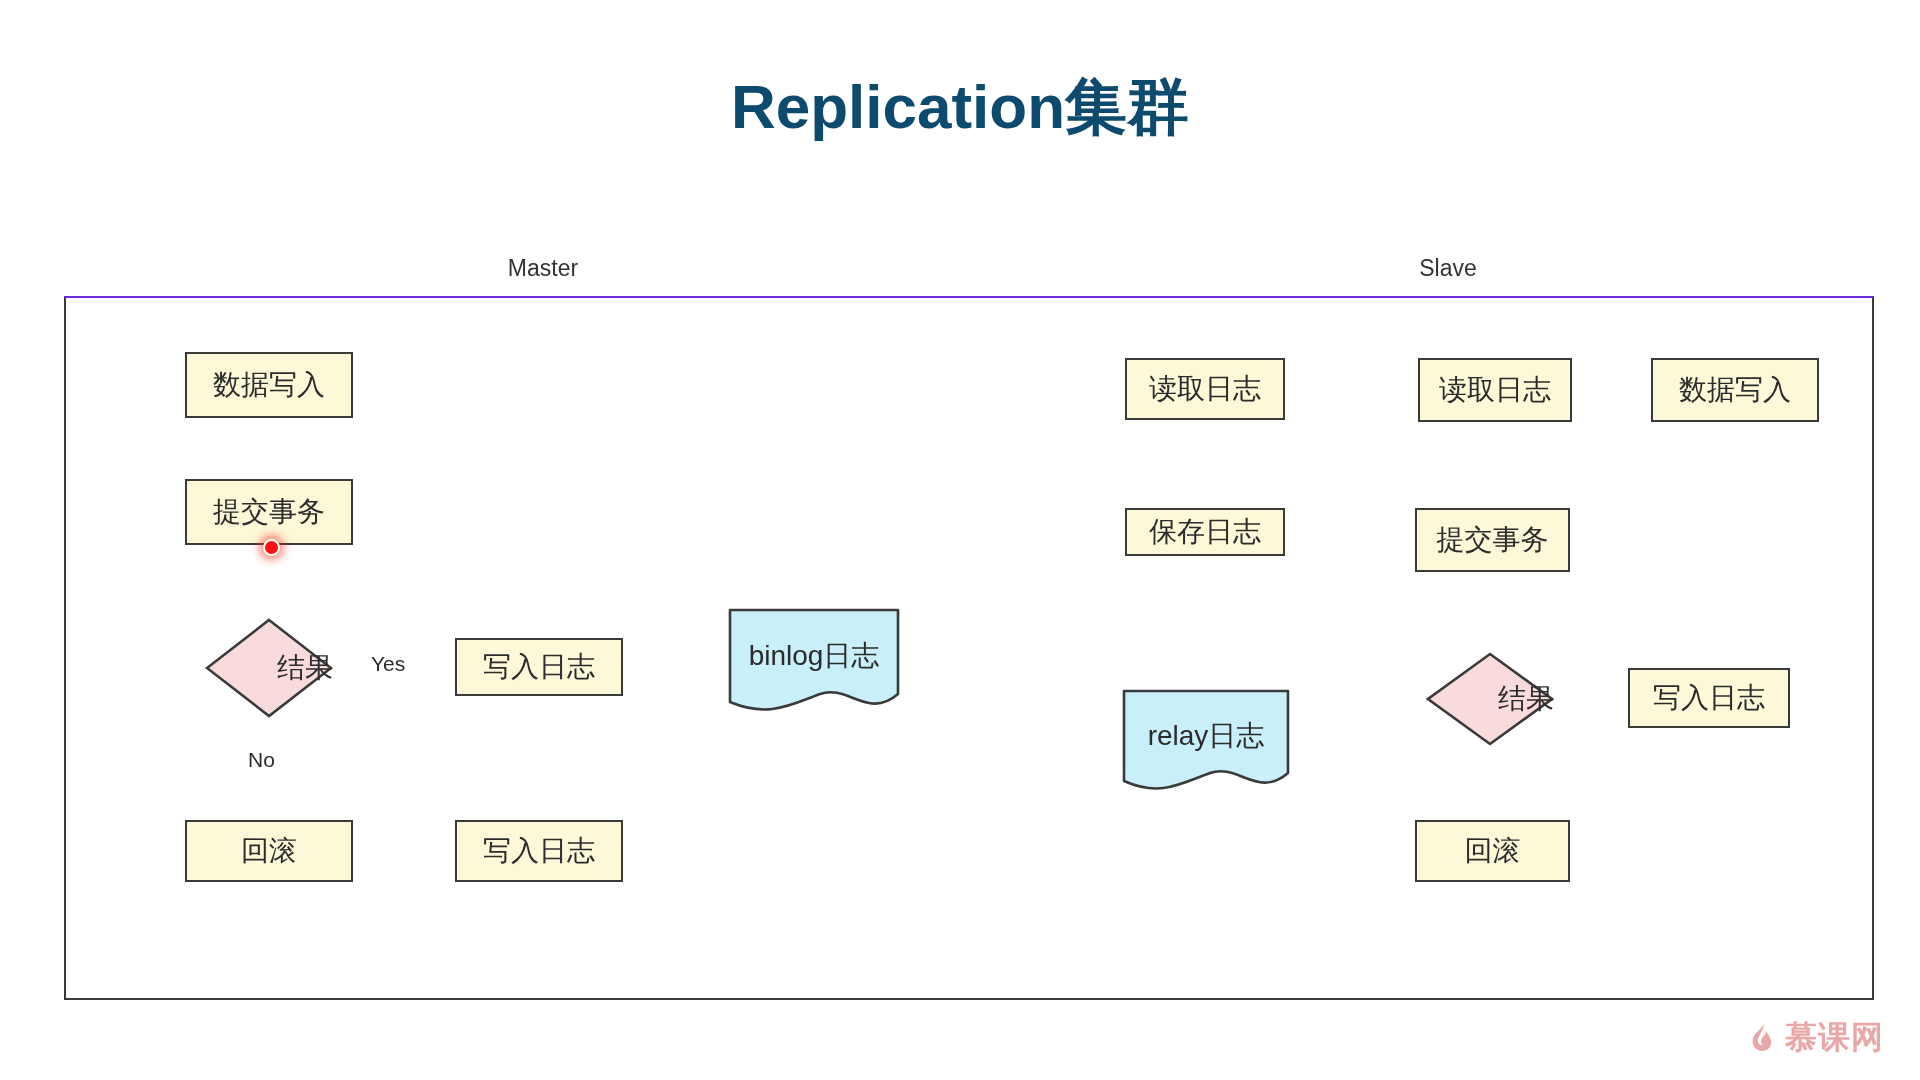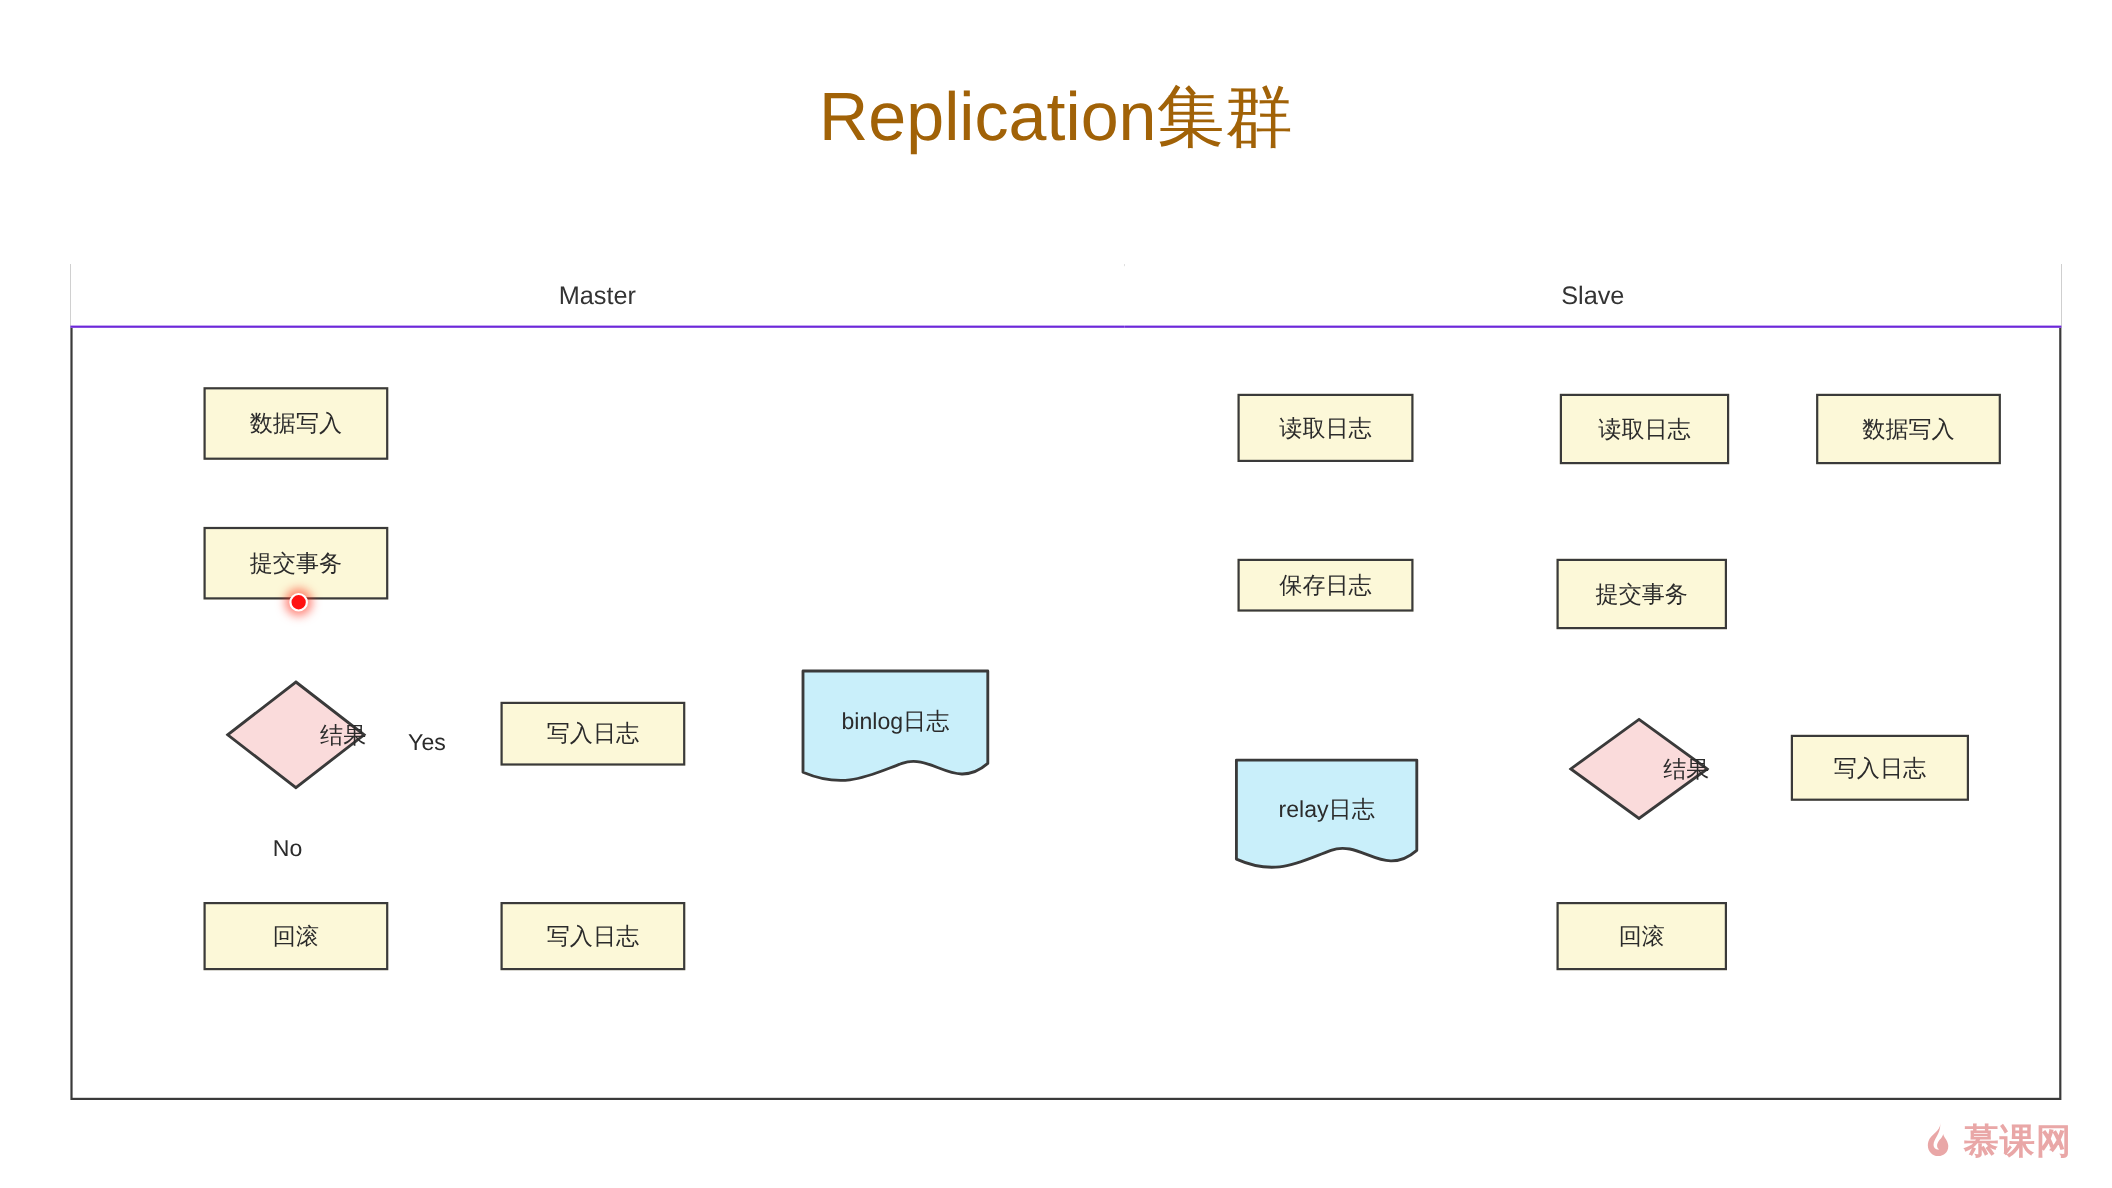--- a/index.html
+++ b/index.html
@@ -23,22 +23,22 @@
   }
 
   
   .diagram-title {
     position: absolute;
     left: 0;
     top: 76px;
     width: 1920px;
     text-align: center;
     font-size: 62px;
-    font-weight: normal;
-    color: #a16207;
+    font-weight: bold;
+    color: #0c4a6e;
     letter-spacing: 0px;
     line-height: 1;
     white-space: nowrap;
   }
 
   
   .lane-frame {
     position: absolute;
     box-sizing: border-box;
     border: 2px solid #3a3a3a;
@@ -56,21 +56,21 @@
     background: #ffffff;
   }
 
   
   .node {
     position: absolute;
     box-sizing: border-box;
     display: flex;
     align-items: center;
     justify-content: center;
-    font-size: 21px;
+    font-size: 28px;
     color: #2b2b2b;
     white-space: nowrap;
     z-index: 5;
   }
   .node.process {
     background: #fcf8d8;
     border: 2.5px solid #3a3a3a;
   }
   .node.decision {
     background: transparent;
@@ -104,21 +104,20 @@
 
   
   .edge-label {
     position: absolute;
     font-size: 21px;
     color: #2b2b2b;
     background: #ffffff;
     padding: 0 3px;
     white-space: nowrap;
     z-index: 6;
-    margin-top: 12px;
   }
 
   
   .marker-dot {
     position: absolute;
     width: 13px;
     height: 13px;
     border-radius: 50%;
     background: #ff1111;
     border: 2px solid #ffffff;

